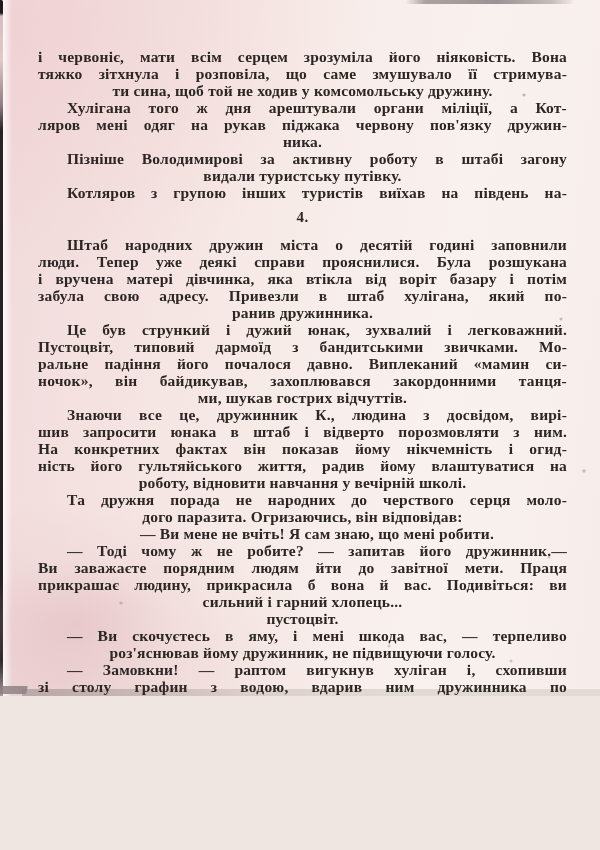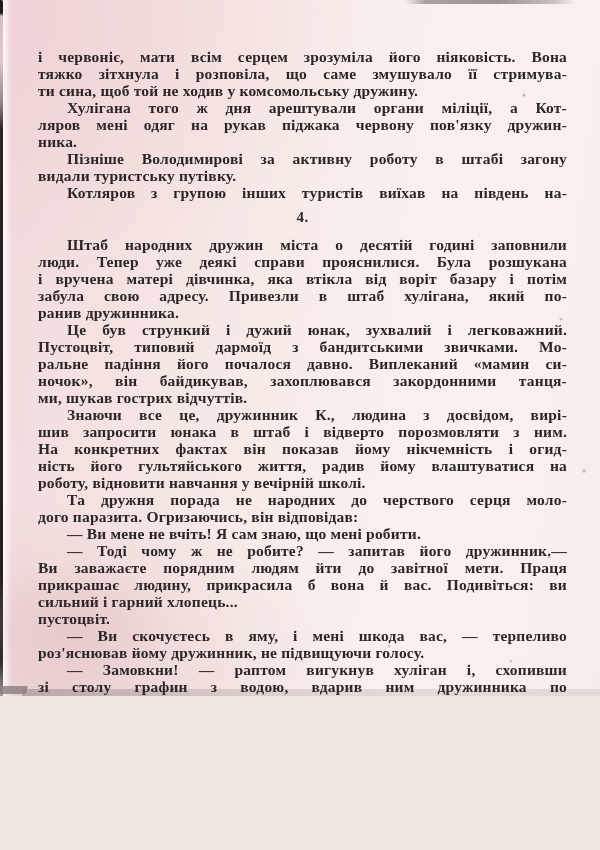--- a/index.html
+++ b/index.html
@@ -71,21 +71,21 @@
   .text-block{
     position:absolute;left:38px;right:33px;top:0;
     padding-top:48px;
     color:#2c2725;
     font-size:15.5px;line-height:17px;font-weight:bold;
     letter-spacing:0.2px;
   }
   .para{margin:0;}
   .line{white-space:normal;}
   .jl{text-align:justify;text-align-last:justify;}
-  .ll{text-align:left;}
+  .ll{text-align:center;}
   .ind{text-indent:29px;}
   .section-heading{
     text-align:center;font-size:15px;font-weight:bold;
     margin:8px 0 10px 0;line-height:17px;letter-spacing:0.5px;
   }
   .footer{
     display:flex;justify-content:space-between;align-items:baseline;
     margin-top:8px;font-size:19px;font-weight:bold;
   }
   .footer .pgnum{margin-right:18px;}

